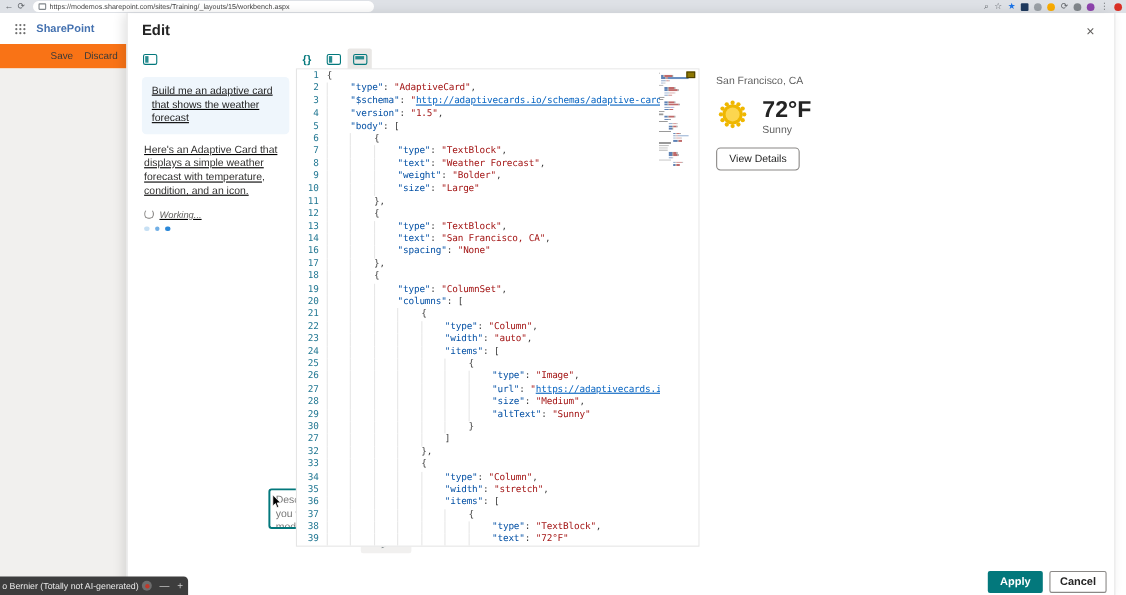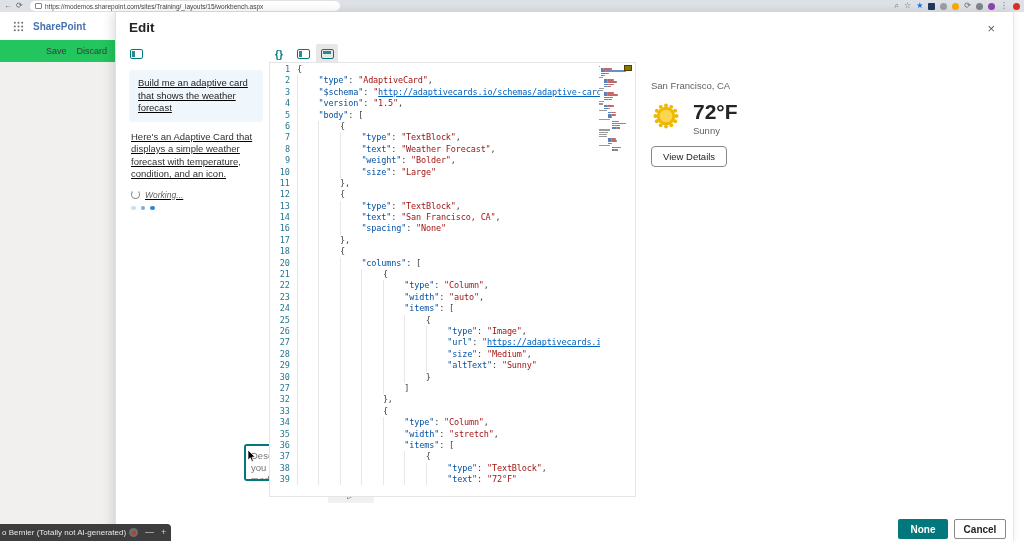--- a/index.html
+++ b/index.html
@@ -18,21 +18,21 @@
   .ext-icons .ico{display:inline-block;font-size:8px;line-height:10px;}
   .ext-icons .shape{width:7px;height:7px;display:inline-block;border-radius:50%;}
   .ext-icons .shape.sq{border-radius:1px;}
 
   
   .page{position:absolute;left:0;top:12px;width:1024px;height:529px;background:#fff;}
   .sp-canvas{position:absolute;left:0;top:50px;width:115px;height:479px;background:#f1f0ee;}
   .sp-header{position:absolute;left:0;top:0;width:115px;height:28px;background:#fff;display:flex;align-items:center;}
   .waffle{margin-left:13px;}
   .sp-brand{margin-left:9px;font-size:10px;font-weight:bold;color:#4572b0;}
-  .sp-cmdbar{position:absolute;left:0;top:28px;width:115px;height:22px;background:#22c55e;
+  .sp-cmdbar{position:absolute;left:0;top:28px;width:115px;height:22px;background:#f97316;
              display:flex;align-items:center;justify-content:flex-end;gap:10px;padding-right:8px;box-sizing:border-box;}
   .cmd-btn{font-size:9px;color:#3b3a39;background:none;border:none;padding:0;cursor:default;font-family:inherit;}
 
   
   .panel{position:absolute;left:115px;top:12px;width:897px;height:529px;background:#fff;
          border-left:1px solid #e1e1e1;border-right:1px solid #e6e6e6;
          box-shadow:-3px 0 10px rgba(0,0,0,.12);}
   .panel-title{position:absolute;left:13px;top:8px;font-size:13.5px;font-weight:bold;color:#242424;}
   .close-btn{position:absolute;right:18px;top:10px;font-size:13px;color:#605e5c;background:none;border:none;
              line-height:13px;padding:0;font-family:inherit;}
@@ -91,21 +91,21 @@
   .mm-s{background:#c06a6a;}
   .mm-l{background:#6a8fc0;}
   .mm-b{background:#7a7ae0;}
   .mm-p{background:#9a9a9a;}
   .mm-sp{background:transparent;}
   .mm-marker{position:absolute;right:3px;top:2px;width:8px;height:6px;background:#8c7600;border:1px solid #4d4100;box-sizing:border-box;}
 
   
   .preview{position:absolute;left:535px;top:56px;width:200px;}
   .pv-title{font-size:14px;font-weight:bold;color:#242424;margin:0 0 3px 0;}
-  .pv-loc{font-size:9.5px;color:#616161;margin:12px 0 10px 0;}
+  .pv-loc{font-size:9.5px;color:#616161;margin:0 0 10px 0;}
   .pv-row{display:flex;align-items:flex-start;gap:12px;margin-bottom:10px;}
   .pv-temp{font-size:21px;font-weight:600;color:#242424;line-height:22px;}
   .pv-cond{font-size:9.5px;color:#616161;margin-top:2px;}
   .pv-btn{font-family:inherit;font-size:9.5px;color:#242424;background:#fff;border:1px solid #8a8886;
           border-radius:4px;padding:4px 11px;}
 
   
   .apply-btn{position:absolute;left:782px;top:507px;width:50px;height:20px;background:var(--applybg,#03787c);
              color:#fff;border:none;border-radius:2px;font-size:10px;font-weight:600;font-family:inherit;}
   .cancel-btn{position:absolute;left:838px;top:507px;width:52px;height:20px;background:#fff;color:#242424;
@@ -230,20 +230,21 @@
           <div class="cl"><span class="ln">8</span><span class="lc"><span class="ig"></span><span class="ig"></span><span class="ig"></span><span class="t-k">"text"</span><span class="t-p">: </span><span class="t-s">"Weather Forecast"</span><span class="t-p">,</span></span></div>
           <div class="cl"><span class="ln">9</span><span class="lc"><span class="ig"></span><span class="ig"></span><span class="ig"></span><span class="t-k">"weight"</span><span class="t-p">: </span><span class="t-s">"Bolder"</span><span class="t-p">,</span></span></div>
           <div class="cl"><span class="ln">10</span><span class="lc"><span class="ig"></span><span class="ig"></span><span class="ig"></span><span class="t-k">"size"</span><span class="t-p">: </span><span class="t-s">"Large"</span></span></div>
           <div class="cl"><span class="ln">11</span><span class="lc"><span class="ig"></span><span class="ig"></span><span class="t-p">},</span></span></div>
           <div class="cl"><span class="ln">12</span><span class="lc"><span class="ig"></span><span class="ig"></span><span class="t-p">{</span></span></div>
           <div class="cl"><span class="ln">13</span><span class="lc"><span class="ig"></span><span class="ig"></span><span class="ig"></span><span class="t-k">"type"</span><span class="t-p">: </span><span class="t-s">"TextBlock"</span><span class="t-p">,</span></span></div>
           <div class="cl"><span class="ln">14</span><span class="lc"><span class="ig"></span><span class="ig"></span><span class="ig"></span><span class="t-k">"text"</span><span class="t-p">: </span><span class="t-s">"San Francisco, CA"</span><span class="t-p">,</span></span></div>
           <div class="cl"><span class="ln">16</span><span class="lc"><span class="ig"></span><span class="ig"></span><span class="ig"></span><span class="t-k">"spacing"</span><span class="t-p">: </span><span class="t-s">"None"</span></span></div>
           <div class="cl"><span class="ln">17</span><span class="lc"><span class="ig"></span><span class="ig"></span><span class="t-p">},</span></span></div>
           <div class="cl"><span class="ln">18</span><span class="lc"><span class="ig"></span><span class="ig"></span><span class="t-p">{</span></span></div>
+          <div class="cl"><span class="ln">19</span><span class="lc"><span class="ig"></span><span class="ig"></span><span class="ig"></span><span class="t-k">"type"</span><span class="t-p">: </span><span class="t-s">"ColumnSet"</span><span class="t-p">,</span></span></div>
           <div class="cl"><span class="ln">20</span><span class="lc"><span class="ig"></span><span class="ig"></span><span class="ig"></span><span class="t-k">"columns"</span><span class="t-p">: [</span></span></div>
           <div class="cl"><span class="ln">21</span><span class="lc"><span class="ig"></span><span class="ig"></span><span class="ig"></span><span class="ig"></span><span class="t-p">{</span></span></div>
           <div class="cl"><span class="ln">22</span><span class="lc"><span class="ig"></span><span class="ig"></span><span class="ig"></span><span class="ig"></span><span class="ig"></span><span class="t-k">"type"</span><span class="t-p">: </span><span class="t-s">"Column"</span><span class="t-p">,</span></span></div>
           <div class="cl"><span class="ln">23</span><span class="lc"><span class="ig"></span><span class="ig"></span><span class="ig"></span><span class="ig"></span><span class="ig"></span><span class="t-k">"width"</span><span class="t-p">: </span><span class="t-s">"auto"</span><span class="t-p">,</span></span></div>
           <div class="cl"><span class="ln">24</span><span class="lc"><span class="ig"></span><span class="ig"></span><span class="ig"></span><span class="ig"></span><span class="ig"></span><span class="t-k">"items"</span><span class="t-p">: [</span></span></div>
           <div class="cl"><span class="ln">25</span><span class="lc"><span class="ig"></span><span class="ig"></span><span class="ig"></span><span class="ig"></span><span class="ig"></span><span class="ig"></span><span class="t-p">{</span></span></div>
           <div class="cl"><span class="ln">26</span><span class="lc"><span class="ig"></span><span class="ig"></span><span class="ig"></span><span class="ig"></span><span class="ig"></span><span class="ig"></span><span class="ig"></span><span class="t-k">"type"</span><span class="t-p">: </span><span class="t-s">"Image"</span><span class="t-p">,</span></span></div>
           <div class="cl"><span class="ln">27</span><span class="lc"><span class="ig"></span><span class="ig"></span><span class="ig"></span><span class="ig"></span><span class="ig"></span><span class="ig"></span><span class="ig"></span><span class="t-k">"url"</span><span class="t-p">: </span><span class="t-s">"</span><span class="t-l">https://adaptivecards.io/co</span></span></div>
           <div class="cl"><span class="ln">28</span><span class="lc"><span class="ig"></span><span class="ig"></span><span class="ig"></span><span class="ig"></span><span class="ig"></span><span class="ig"></span><span class="ig"></span><span class="t-k">"size"</span><span class="t-p">: </span><span class="t-s">"Medium"</span><span class="t-p">,</span></span></div>
           <div class="cl"><span class="ln">29</span><span class="lc"><span class="ig"></span><span class="ig"></span><span class="ig"></span><span class="ig"></span><span class="ig"></span><span class="ig"></span><span class="ig"></span><span class="t-k">"altText"</span><span class="t-p">: </span><span class="t-s">"Sunny"</span></span></div>
@@ -324,21 +325,21 @@
           <circle cx="17" cy="17" r="7.2" fill="#fcd64f"></circle>
         </svg>
         <div>
           <div class="pv-temp">72°F</div>
           <div class="pv-cond">Sunny</div>
         </div>
       </div>
       <button class="pv-btn">View Details</button>
     </div>
 
-    <button class="apply-btn">None</button>
+    <button class="apply-btn">Apply</button>
     <button class="cancel-btn">Cancel</button>
   </div>
 
   <div class="taskbar-tab">
     <span class="tb-label">o Bernier (Totally not AI-generated)</span>
     <span class="tb-avatar"></span>
     <span class="tb-ctl">—</span>
     <span class="tb-ctl">+</span>
   </div>
 

